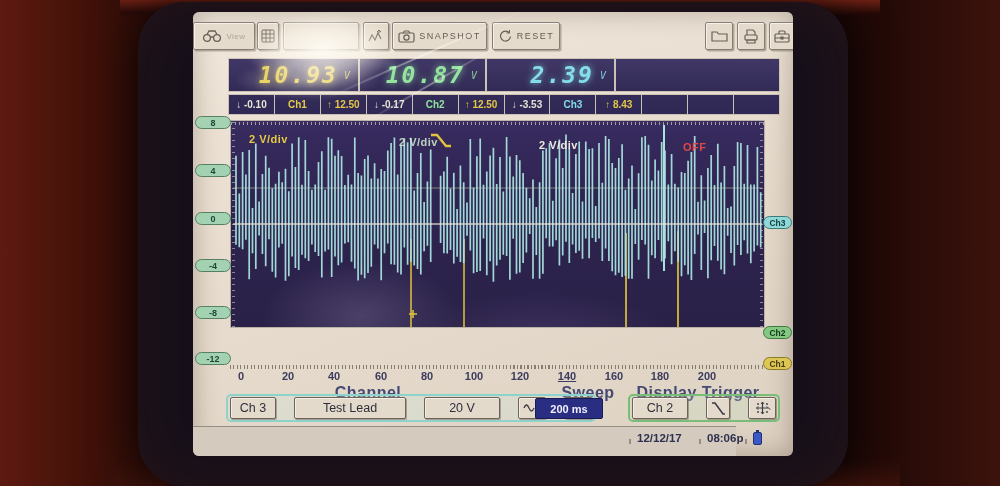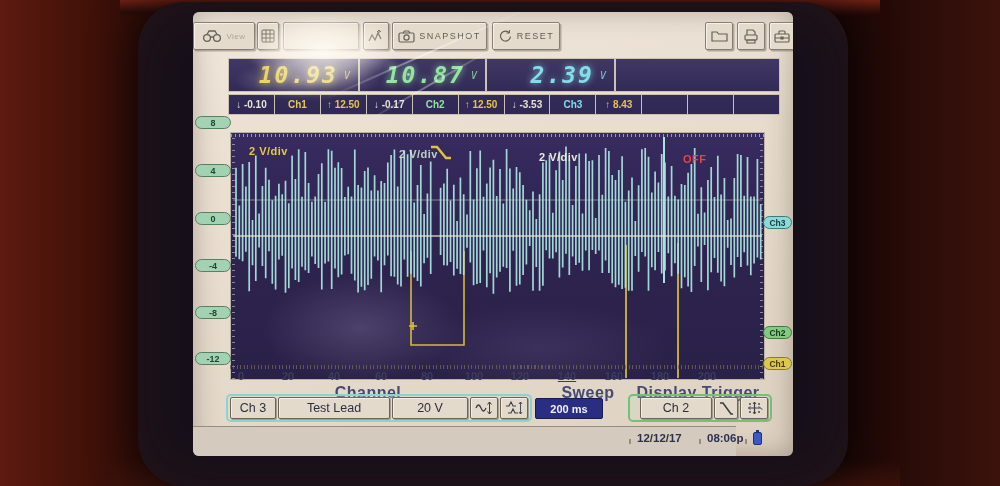--- a/index.html
+++ b/index.html
@@ -50,21 +50,21 @@
   
   .stat-strip { position:absolute; left:35px; top:82px; width:552px; height:21px;
     background:#c9bfb2; border:1px solid #c9bfb2;
     display:grid; grid-template-columns:repeat(12,1fr); gap:1px; }
   .stat-cell { background:#2d2552; display:flex; align-items:center; justify-content:center;
     font-size:10px; font-weight:bold; white-space:nowrap; }
   .c-min { color:#e6e2d4; }
   .c-max { color:#e3c445; }
 
   
-  .plot { position:absolute; left:37px; top:120px; width:535px; height:248px;
+  .plot { position:absolute; left:37px; top:108px; width:535px; height:208px;
     background:linear-gradient(180deg,#382b60 0%,#2e2450 40%,#2a2148 100%);
     border:1px solid #bab2a6; overflow:hidden; }
   .plot .haze1 { position:absolute; left:30px; top:140px; width:200px; height:110px;
     background:radial-gradient(ellipse at center, rgba(190,175,215,.22), transparent 70%); }
   .plot .haze2 { position:absolute; left:180px; top:170px; width:260px; height:90px;
     background:radial-gradient(ellipse at center, rgba(160,140,200,.14), transparent 70%); }
   .tick-top { position:absolute; left:0; top:1px; width:100%; height:3px;
     background:repeating-linear-gradient(90deg,#cfc9bd 0 1px, transparent 1px 4px); opacity:.7; }
   .tick-left { position:absolute; left:1px; top:0; width:3px; height:100%;
     background:repeating-linear-gradient(0deg,#cfc9bd 0 1px, transparent 1px 6px); opacity:.6; }
@@ -82,21 +82,21 @@
   
   .ypill { position:absolute; left:2px; width:36px; height:13px; border-radius:7px;
     background:#a3d2b2; border:1px solid #567f64; color:#1d4636;
     font-size:9px; font-weight:bold; text-align:center; line-height:12px; }
   .rmark { position:absolute; left:570px; width:29px; height:13px; border-radius:7px;
     border:1px solid #55605a; font-size:8.5px; font-weight:bold; text-align:center;
     line-height:12px; color:#203a34; }
 
   
   .ctl-group { position:absolute; top:382px; height:28px; border-radius:5px;
-    display:flex; align-items:center; padding:1px 2px; gap:2px; }
+    display:flex; align-items:center; padding:1px 2px; gap:18px; }
   .grp-cyan { border:2px solid #8ed2cc; background:rgba(200,230,225,.25); }
   .grp-green { border:2px solid #79bd79; background:rgba(190,225,190,.25); }
   .cbtn { height:22px; background:#e4dacb; border:1px solid #6d6356;
     box-shadow:1px 1px 0 rgba(60,50,40,.35), inset 1px 1px 0 rgba(255,255,255,.55);
     border-radius:2px; display:flex; align-items:center; justify-content:center;
     color:#2e2e3c; font-size:12.5px; padding:0 8px; white-space:nowrap; }
   .sweep-btn { position:absolute; left:342px; top:386px; width:68px; height:21px;
     background:#2a2e82; border:1px solid #181c52; border-radius:2px; color:#f2f0ff;
     font-size:11px; font-weight:bold; display:flex; align-items:center; justify-content:center; }
 
@@ -312,21 +312,21 @@
           <path d="M3 13 h3 l2 -4 l2 4 h3"></path>
           <path d="M15.5 2 v12 m0 -12 l-1.5 2 m1.5 -2 l1.5 2 m-1.5 10 l-1.5 -2 m1.5 2 l1.5 -2" stroke-width=".9"></path>
         </g>
       </svg>
     </div>
   </div>
 
   <div class="sweep-btn">200 ms</div>
 
   <div class="ctl-group grp-green" style="left:435px;">
-    <div class="cbtn" style="width:72px;margin-left:8px;">Ch 2</div>
+    <div class="cbtn" style="width:56px;">Ch 2</div>
     <div class="cbtn" style="width:24px; padding:0;">
       <svg width="16" height="15" viewBox="0 0 16 15">
         <path d="M2 2 h3 l8 11 h2" fill="none" stroke="#3c3c48" stroke-width="1.6"></path>
       </svg>
     </div>
     <div class="cbtn" style="width:28px; padding:0;">
       <svg width="17" height="16" viewBox="0 0 17 16">
         <g fill="none" stroke="#3c3c48" stroke-width="1.2">
           <path d="M8.5 2 v12 M2.5 8 h12"></path>
           <path d="M8.5 2 l-1.5 2 m1.5 -2 l1.5 2 M8.5 14 l-1.5 -2 m1.5 2 l1.5 -2 M2.5 8 l2 -1.5 m-2 1.5 l2 1.5 M14.5 8 l-2 -1.5 m2 1.5 l2 1.5" stroke-width=".9"></path>

